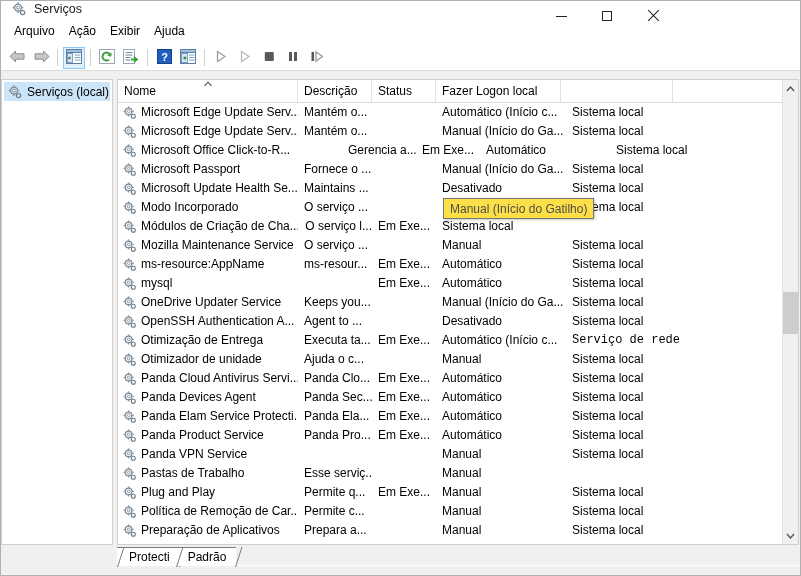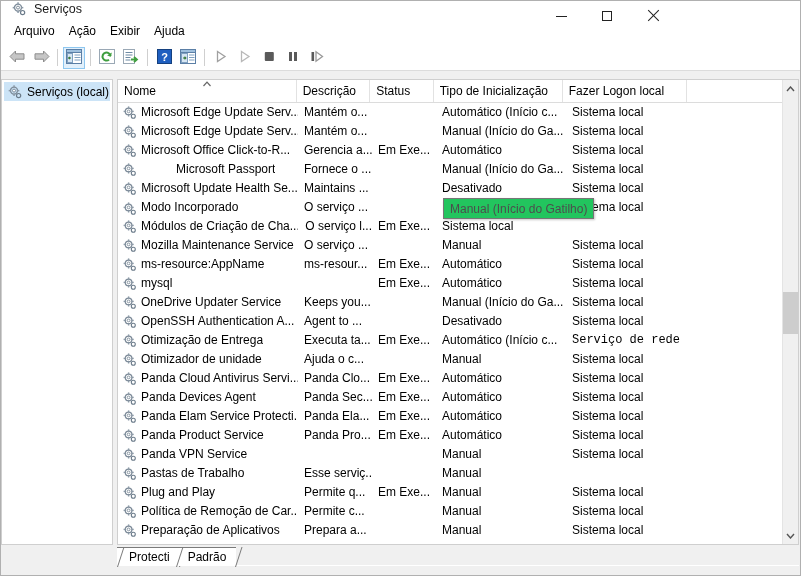--- a/index.html
+++ b/index.html
@@ -246,21 +246,21 @@
     position: absolute; left: 0; top: 20px;
     width: 682px; height: 1px; background: #ffffff;
   }
 
   
   .tooltip {
     position: absolute;
     left: 441px; top: 201px;
     height: 21px;
     padding: 0 6px;
-    background: #22c55e;
+    background: #fde047;
     border: 1px solid #767676;
     box-shadow: 1px 1px 2px rgba(0,0,0,0.22);
     font-size: 12px;
     line-height: 20px;
     color: #4d4d4d;
     white-space: nowrap;
     z-index: 40;
     box-sizing: border-box;
   }
 </style>
@@ -424,23 +424,20 @@
             <span class="sort-arrow"><svg width="9" height="6" viewBox="0 0 9 6">
                 <path d="M1 5 L4.5 1.2 L8 5" fill="none" stroke="#666" stroke-width="1.2"></path>
               </svg></span>
           </div>
           <div class="lv-col" style="width: 74px;">
             <span>Descrição</span>
           </div>
           <div class="lv-col" style="width: 64px;">
             <span>Status</span>
           </div>
-          <div class="lv-col" style="width: 130px;">
-            <span>Tipo de Inicialização</span>
-          </div>
           <div class="lv-col" style="width: 125px;">
             <span>Fazer Logon local</span>
           </div>
           <div class="lv-col" style="width: 112px;">
             <span></span>
           </div>
         </div>
 
       <div class="lv-body" id="lv-body">
           <div class="lv-row">
@@ -503,27 +500,27 @@
                     <rect x="5.9" y="9.5" width="1.4" height="2"></rect>
                     <rect x="1.6" y="5.7" width="2" height="1.4"></rect>
                     <rect x="9.7" y="5.7" width="2" height="1.4"></rect>
                   </g>
                   <g fill="none" stroke="#6b7b8a" stroke-width="1.1">
                     <circle cx="11.3" cy="11.3" r="2"></circle>
                   </g>
                 </svg></span>
               <span class="nm-text">Microsoft Office Click-to-R...</span>
             </div>
-            <div class="cell" style="width: 74px; min-width: 74px;">Gerencia a...</div>
+            <div class="cell" style="width: 74px; min-width: 74px; margin-left: 44px;">Gerencia a...</div>
             <div class="cell" style="width: 64px; min-width: 64px;">Em Exe...</div>
             <div class="cell" style="width: 130px; min-width: 130px;">Automático</div>
             <div class="cell" style="width: 125px; min-width: 125px;">Sistema local</div>
           </div>
           <div class="lv-row">
-            <div class="cell name" style="width: 180px; min-width: 180px; gap: 35px;">
+            <div class="cell name" style="width: 180px; min-width: 180px;">
               <span class="svc-icon"><svg width="16" height="16" viewBox="0 0 16 16">
                   <g fill="none" stroke="#7d8b99" stroke-width="1.3">
                     <circle cx="6.6" cy="6.4" r="3.3"></circle>
                   </g>
                   <circle cx="6.6" cy="6.4" r="1.4" fill="#ffffff" stroke="#7d8b99" stroke-width="0.9"></circle>
                   <g fill="#8c9aa7">
                     <rect x="5.9" y="1.4" width="1.4" height="2"></rect>
                     <rect x="5.9" y="9.5" width="1.4" height="2"></rect>
                     <rect x="1.6" y="5.7" width="2" height="1.4"></rect>
                     <rect x="9.7" y="5.7" width="2" height="1.4"></rect>
@@ -557,21 +554,21 @@
                   </g>
                 </svg></span>
               <span class="nm-text">Microsoft Update Health Se...</span>
             </div>
             <div class="cell" style="width: 74px; min-width: 74px;">Maintains ...</div>
             <div class="cell" style="width: 64px; min-width: 64px;"></div>
             <div class="cell" style="width: 130px; min-width: 130px;">Desativado</div>
             <div class="cell" style="width: 125px; min-width: 125px;">Sistema local</div>
           </div>
           <div class="lv-row">
-            <div class="cell name" style="width: 180px; min-width: 180px; align-items: flex-end;">
+            <div class="cell name" style="width: 180px; min-width: 180px;">
               <span class="svc-icon"><svg width="16" height="16" viewBox="0 0 16 16">
                   <g fill="none" stroke="#7d8b99" stroke-width="1.3">
                     <circle cx="6.6" cy="6.4" r="3.3"></circle>
                   </g>
                   <circle cx="6.6" cy="6.4" r="1.4" fill="#ffffff" stroke="#7d8b99" stroke-width="0.9"></circle>
                   <g fill="#8c9aa7">
                     <rect x="5.9" y="1.4" width="1.4" height="2"></rect>
                     <rect x="5.9" y="9.5" width="1.4" height="2"></rect>
                     <rect x="1.6" y="5.7" width="2" height="1.4"></rect>
                     <rect x="9.7" y="5.7" width="2" height="1.4"></rect>
@@ -796,21 +793,21 @@
                   </g>
                 </svg></span>
               <span class="nm-text">Panda Cloud Antivirus Servi...</span>
             </div>
             <div class="cell" style="width: 74px; min-width: 74px;">Panda Clo...</div>
             <div class="cell" style="width: 64px; min-width: 64px;">Em Exe...</div>
             <div class="cell" style="width: 130px; min-width: 130px;">Automático</div>
             <div class="cell" style="width: 125px; min-width: 125px;">Sistema local</div>
           </div>
           <div class="lv-row">
-            <div class="cell name" style="width: 180px; min-width: 180px; align-items: flex-end;">
+            <div class="cell name" style="width: 180px; min-width: 180px;">
               <span class="svc-icon"><svg width="16" height="16" viewBox="0 0 16 16">
                   <g fill="none" stroke="#7d8b99" stroke-width="1.3">
                     <circle cx="6.6" cy="6.4" r="3.3"></circle>
                   </g>
                   <circle cx="6.6" cy="6.4" r="1.4" fill="#ffffff" stroke="#7d8b99" stroke-width="0.9"></circle>
                   <g fill="#8c9aa7">
                     <rect x="5.9" y="1.4" width="1.4" height="2"></rect>
                     <rect x="5.9" y="9.5" width="1.4" height="2"></rect>
                     <rect x="1.6" y="5.7" width="2" height="1.4"></rect>
                     <rect x="9.7" y="5.7" width="2" height="1.4"></rect>

